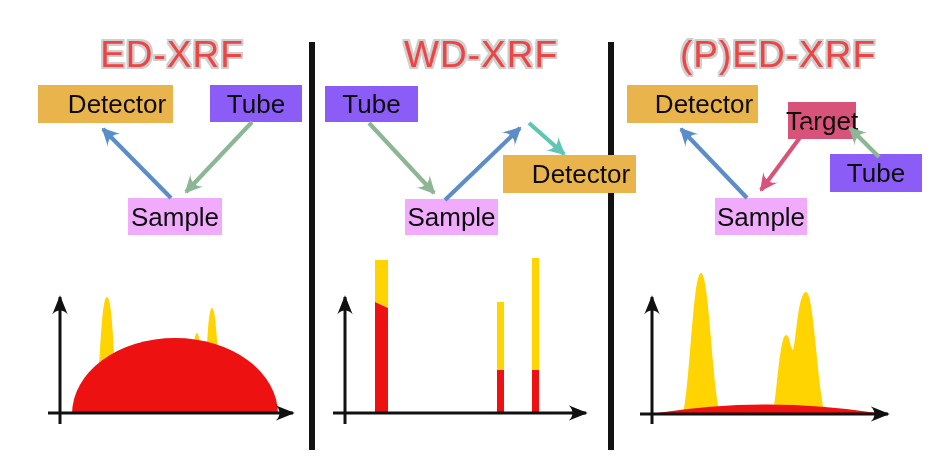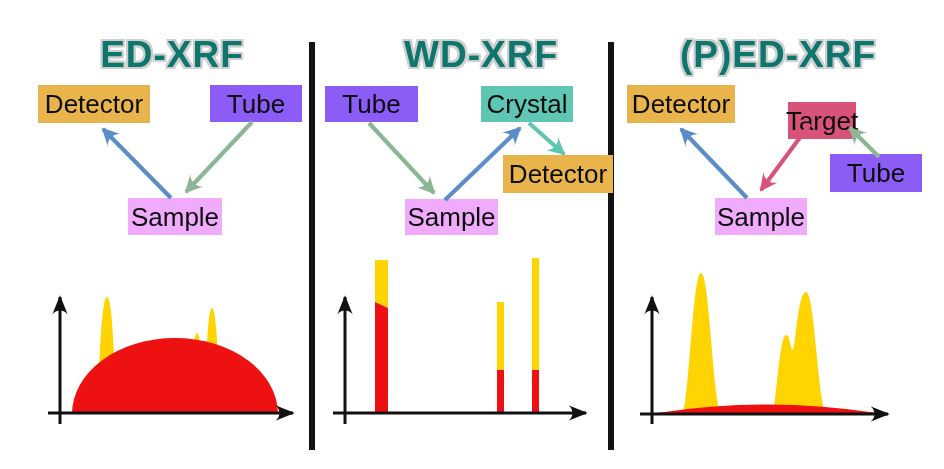--- a/index.html
+++ b/index.html
@@ -1,31 +1,31 @@
 <!DOCTYPE html>
 <html><head>
 <meta charset="utf-8">
 <style>
   html,body{margin:0;padding:0;background:#ffffff;}
   .canvas{
     position:relative;width:944px;height:469px;background:#ffffff;
     font-family:"Liberation Sans", sans-serif;overflow:hidden;
   }
   .panel-title{
-    position:absolute;text-align:center;font-size:37px;font-weight:700;
-    color:#0f766e;letter-spacing:1px;white-space:nowrap;
+    position:absolute;text-align:center;font-size:37px;font-weight:400;
+    color:#ef4444;letter-spacing:1px;white-space:nowrap;
     text-shadow:-2px -2px 0 #cfcfcf, 2px -2px 0 #cfcfcf, -2px 2px 0 #cfcfcf,
                  2px 2px 0 #cfcfcf, 0 -2px 0 #cfcfcf, 0 2px 0 #cfcfcf,
                 -2px 0 0 #cfcfcf, 2px 0 0 #cfcfcf;
   }
   .box{
     position:absolute;display:flex;align-items:center;justify-content:center;
     font-size:26px;color:#0c0c0c;white-space:nowrap;line-height:1;
   }
-  .c-detector{background:#e9b44c;}
+  .c-detector{background:#e9b44c;padding-left:23px;}
   .c-tube{background:#8b5cf6;}
   .c-sample{background:#f0abfc;}
   .c-crystal{background:#5ec6b2;}
   .c-target{background:#d8537a;}
   .separator{position:absolute;top:42px;width:6px;height:408px;background:#121212;}
   .overlay{position:absolute;left:0;top:0;width:944px;height:469px;pointer-events:none;}
   .arrow{fill:none;stroke-width:4.2;}
   .a-blue{stroke:#5b8dc8;}
   .a-green{stroke:#8db695;}
   .a-teal{stroke:#5ec6b2;}
@@ -44,21 +44,20 @@
 
   <div class="panel-title" style="left:92px;top:34px;width:160px;">ED-XRF</div>
   <div class="panel-title" style="left:401px;top:34px;width:160px;">WD-XRF</div>
   <div class="panel-title" style="left:680px;top:34px;width:190px;text-align:right;">(P)ED-XRF</div>
 
   <div class="box c-detector" style="left:38px;top:85px;width:112px;height:38px;">Detector</div>
   <div class="box c-tube" style="left:210px;top:85px;width:92px;height:37px;">Tube</div>
   <div class="box c-sample" style="left:128px;top:198px;width:94px;height:37px;">Sample</div>
 
   <div class="box c-tube" style="left:325px;top:86px;width:93px;height:36px;">Tube</div>
-  <div class="box c-crystal" style="left:481px;top:86px;width:92px;height:36px;">Crystal</div>
   <div class="box c-detector" style="left:503px;top:155px;width:110px;height:38px;">Detector</div>
   <div class="box c-sample" style="left:405px;top:199px;width:93px;height:36px;">Sample</div>
 
   <div class="box c-detector" style="left:627px;top:85px;width:108px;height:38px;">Detector</div>
   <div class="box c-target" style="left:788px;top:86px;width:68px;height:37px;margin-top:16px;">Target</div>
   <div class="box c-tube" style="left:830px;top:154px;width:92px;height:38px;">Tube</div>
   <div class="box c-sample" style="left:715px;top:198px;width:92px;height:37px;">Sample</div>
 
   <svg class="overlay" viewBox="0 0 944 469" xmlns="http://www.w3.org/2000/svg">
     <defs>

